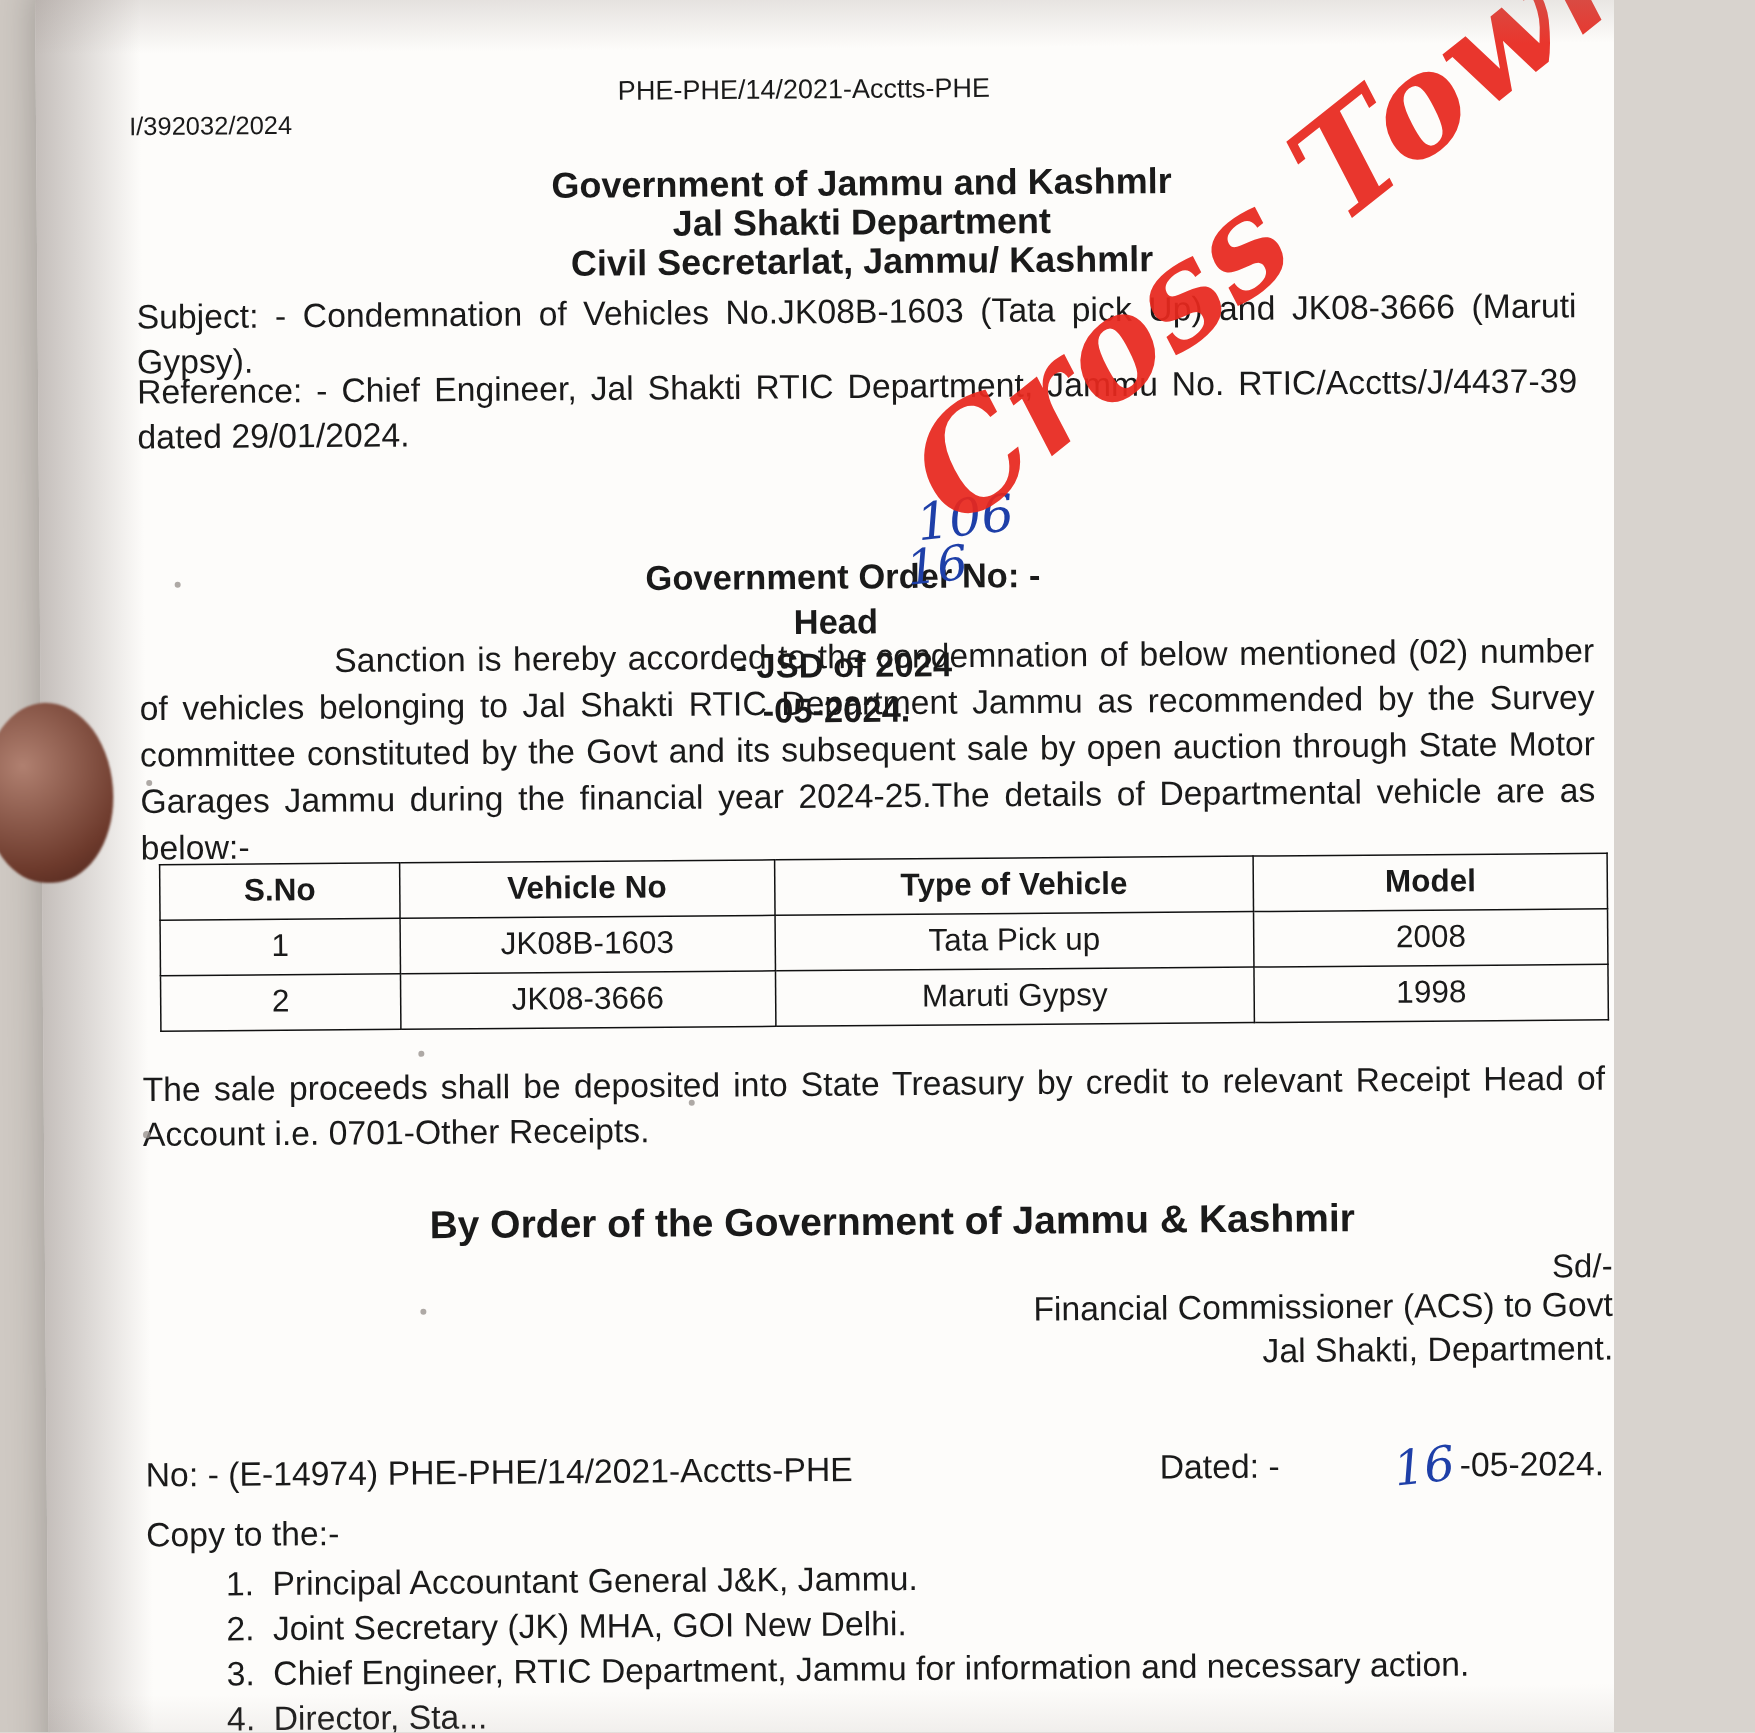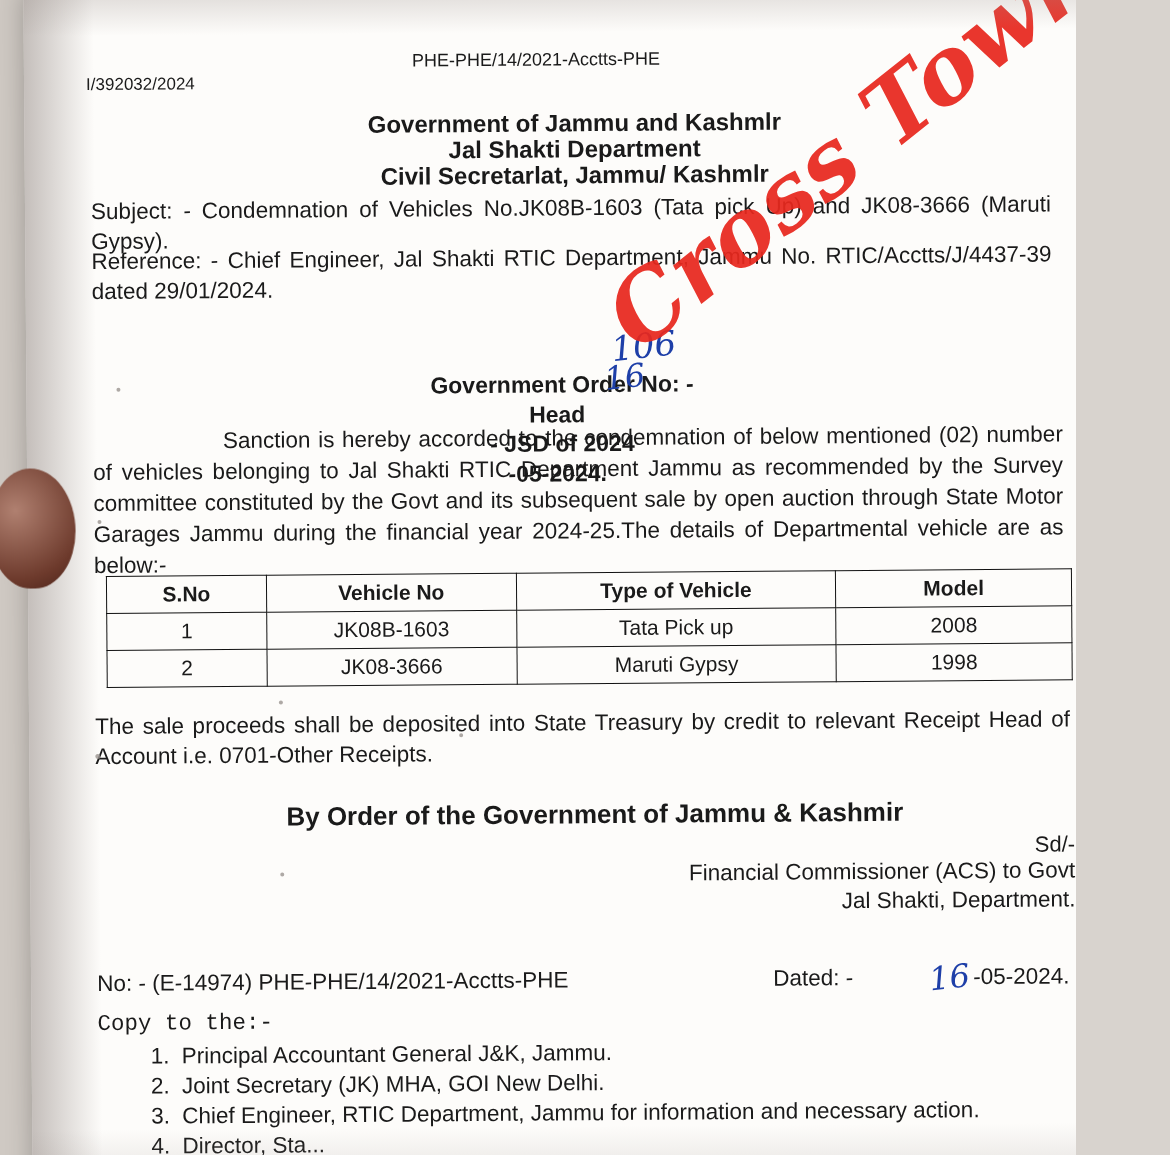--- a/index.html
+++ b/index.html
@@ -183,21 +183,20 @@
     font-size: 22.5px;
     text-align: right;
   }
   .dated-tail {
     left: 942px; top: 980px;
     font-size: 22.5px;
   }
   .copyto {
     left: 66px; top: 1020px;
     font-size: 22.5px;
-    font-family: Liberation Mono, monospace;
   }
   ol.copylist {
     position: absolute;
     left: 104px;
     top: 1052px;
     margin: 0;
     padding-left: 40px;
     font-size: 22.5px;
     line-height: 1.33;
   }

